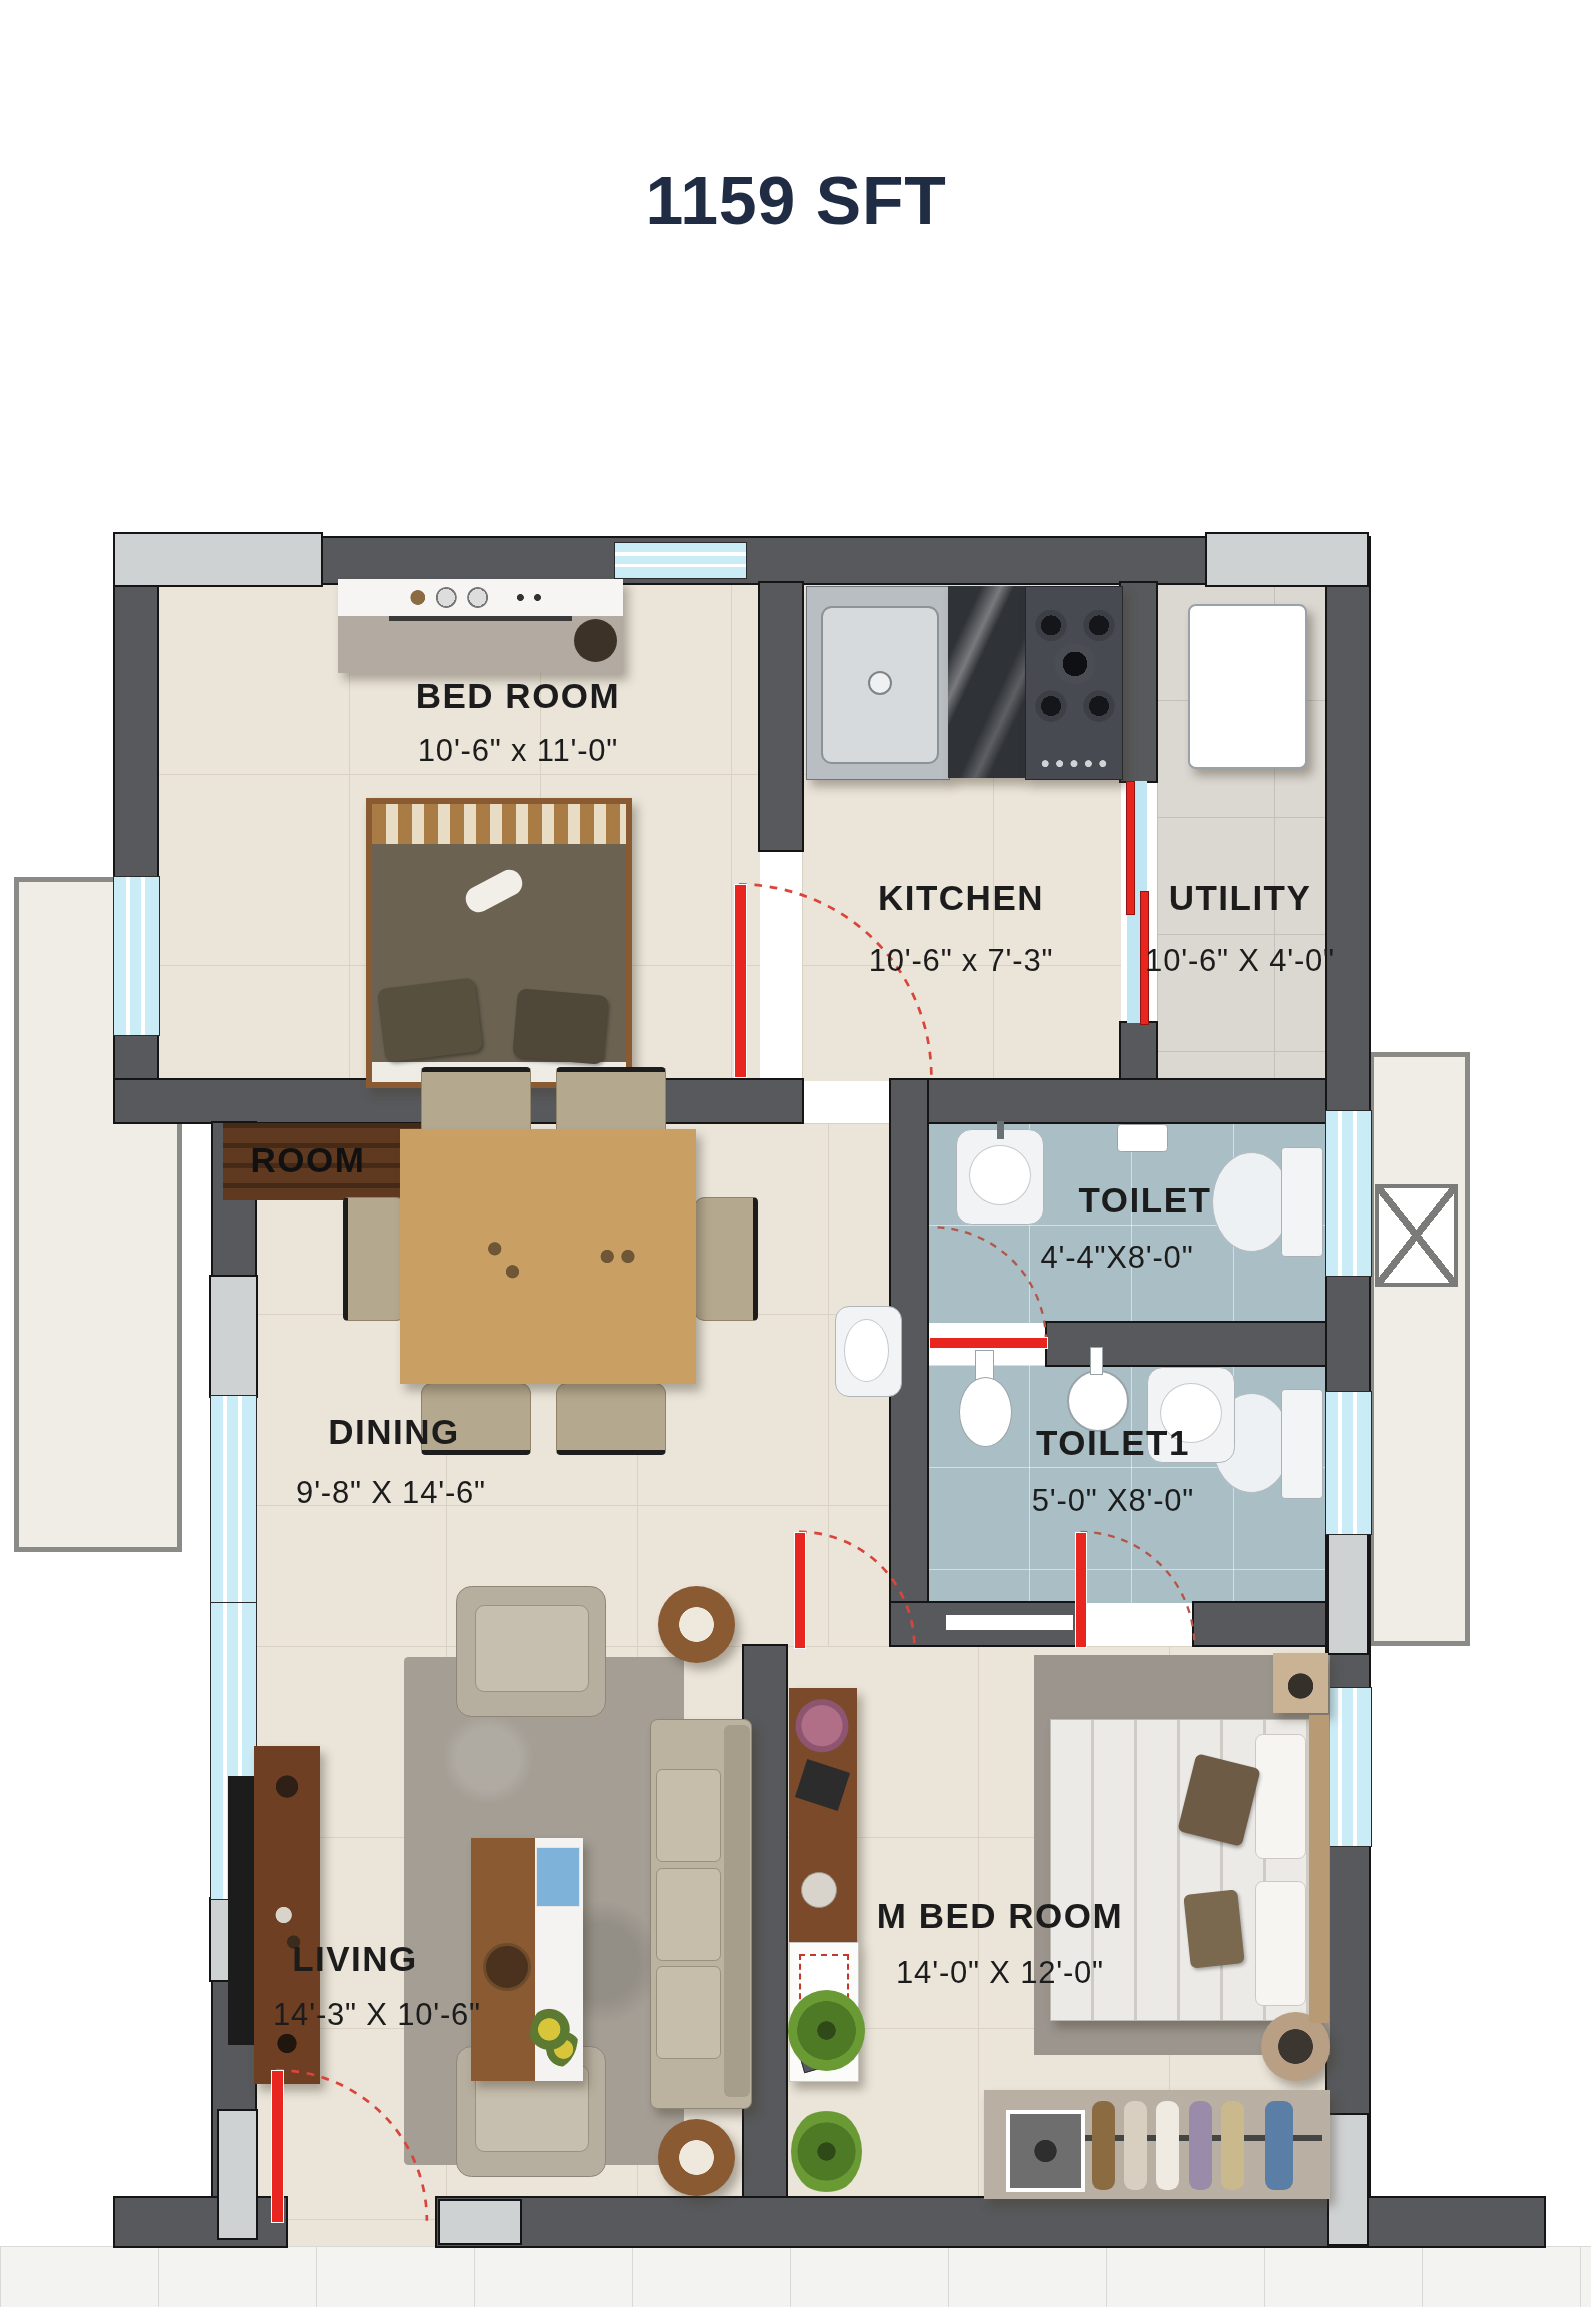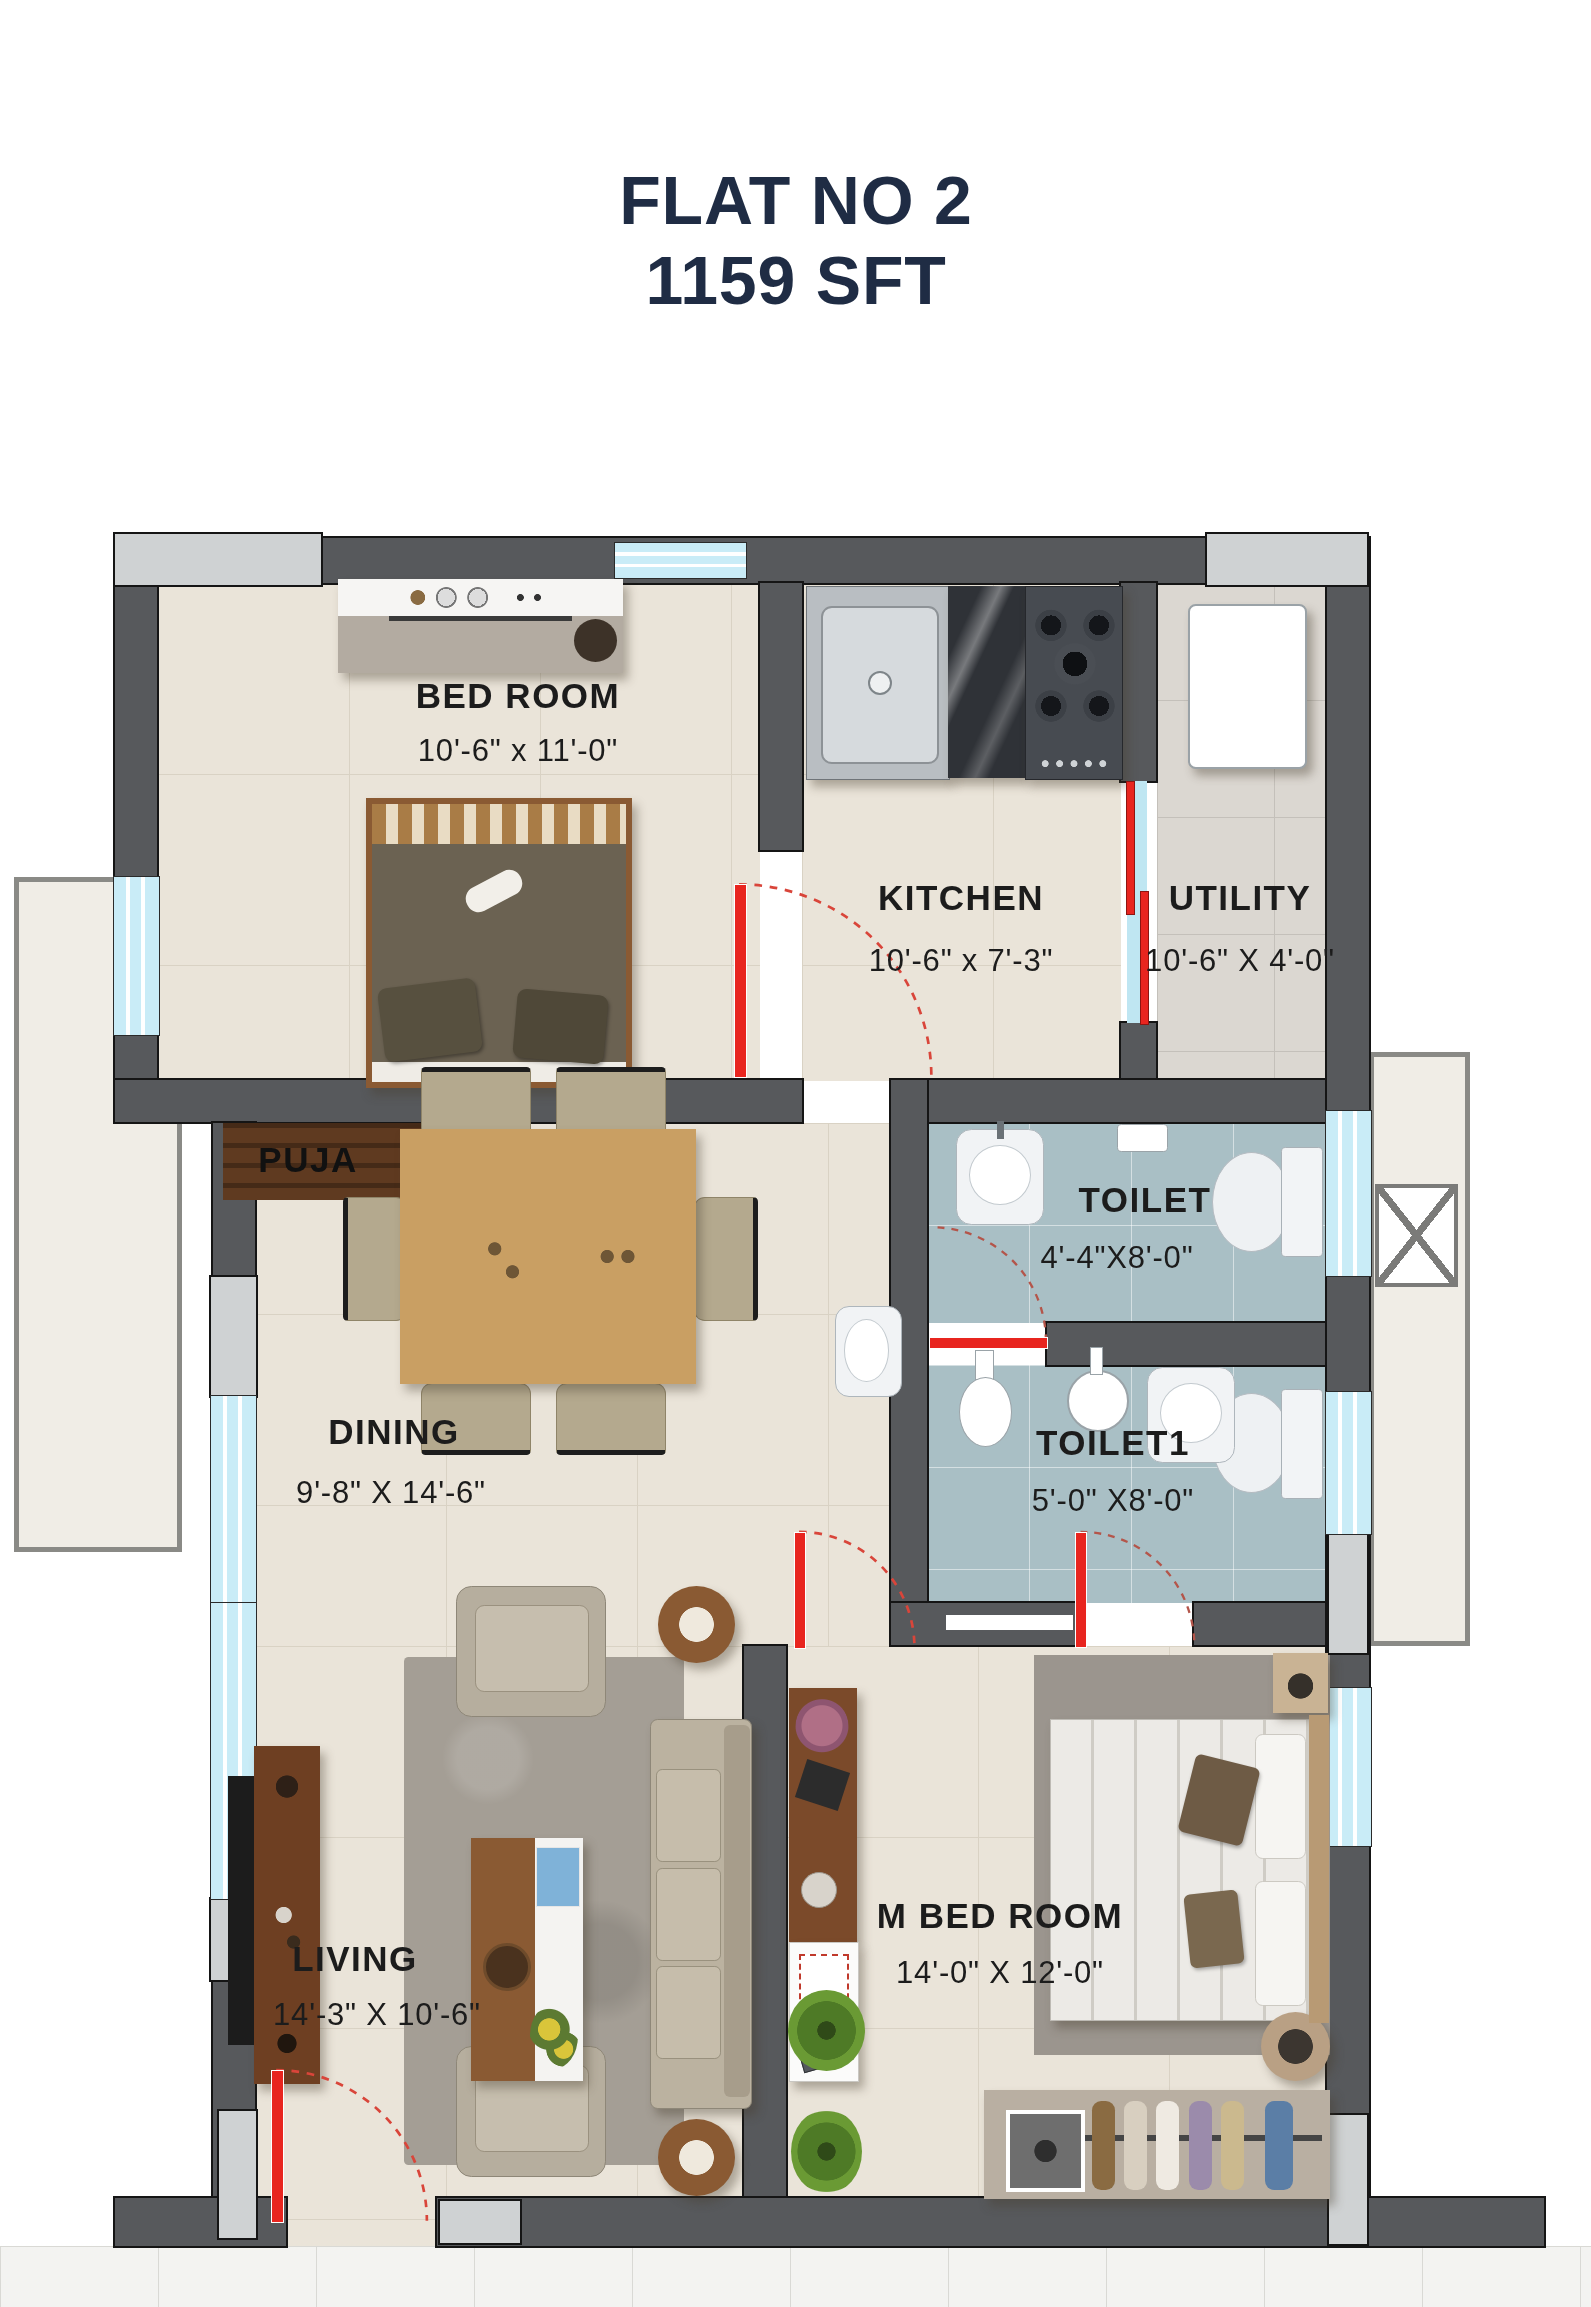--- a/index.html
+++ b/index.html
@@ -50,21 +50,20 @@
   .basin{position:absolute;background:#f1f3f5;border:1.5px solid #aeb6bc;border-radius:15.4px;z-index:14;}
   .basin .bowl{position:absolute;left:14%;top:16%;width:70%;height:62%;background:#ffffff;border:1.5px solid #c3cacf;border-radius:50%;}
   svg.overlay{position:absolute;left:0;top:0;z-index:25;pointer-events:none;}
 </style>
 </head>
 <body>
 
 <div id="stage">
 
   <div id="title">
-    <div>FLAT NO 2</div>
     <div>1159 SFT</div>
   </div>
 
   <div class="ext" style="left:14px;top:877px;width:158px;height:665px;"></div>
   <div class="ext" style="left:1369px;top:1052px;width:91px;height:584px;"></div>
   <div class="abs" style="left:1375px;top:1184px;width:75px;height:95px;background:#fff;border:4.6px solid #7b7b79;z-index:5;
        background-image:linear-gradient(to top right,transparent 47%,#7b7b79 47%,#7b7b79 53%,transparent 53%),linear-gradient(to bottom right,transparent 47%,#7b7b79 47%,#7b7b79 53%,transparent 53%);"></div>
   <div id="corridor"></div>
 
   <div class="floor-cream" style="left:158px;top:583px;width:602px;height:498px;"></div>
@@ -144,21 +143,21 @@
     <div class="abs" style="right:6.2px;top:40px;width:43px;height:43px;border-radius:50%;background:#3d3228;"></div>
   </div>
   <div class="abs shadow" style="left:366px;top:798px;width:254px;height:278px;background:#6b6252;border:6.2px solid #8a5a33;z-index:12;">
     <div class="abs" style="left:0;top:0;width:100%;height:40px;background:repeating-linear-gradient(90deg,#a97c46 0 14px,#e9dcc4 14px 26px);"></div>
     <div class="abs" style="left:0;bottom:0;width:100%;height:20px;background:#efece6;"></div>
     <div class="abs" style="left:9.2px;bottom:24.6px;width:98px;height:74px;background:#57503f;border-radius:9.2px;transform:rotate(-7deg);box-shadow:1.5px 2.3px 3.8px rgba(0,0,0,.35);"></div>
     <div class="abs" style="right:20px;bottom:21.5px;width:91px;height:69px;background:#4f4838;border-radius:9.2px;transform:rotate(5deg);box-shadow:1.5px 2.3px 3.8px rgba(0,0,0,.35);"></div>
     <div class="abs" style="left:92px;top:74px;width:60px;height:26px;background:#f2efe9;border-radius:12.3px;transform:rotate(-28deg);"></div>
   </div>
 
-  <div class="lbl" style="left:308px;top:1160px;color:#111;z-index:31;">PUJA</div>
+  <div class="lbl" style="left:308px;top:1160px;color:#111;z-index:31;">ROOM</div>
 
   <div class="basin" style="left:956px;top:1129px;width:86px;height:94px;">
     <div class="bowl"></div>
     <div class="abs" style="left:46%;top:-9.2px;width:7.7px;height:18.5px;background:#6a7176;"></div>
   </div>
   <div class="abs" style="left:1117px;top:1124px;width:49px;height:26px;background:#ffffff;border:1.5px solid #9aa3a8;border-radius:4.6px;z-index:14;"></div>
   <div class="wc-bowl" style="left:1212px;top:1152px;width:77px;height:98px;"></div>
   <div class="wc-tank" style="left:1281px;top:1147px;width:40px;height:108px;"></div>
 
   <div class="abs" style="left:1067px;top:1370px;width:58px;height:58px;background:#ffffff;border:2.3px solid #9aa3a8;border-radius:50%;z-index:14;"></div>

